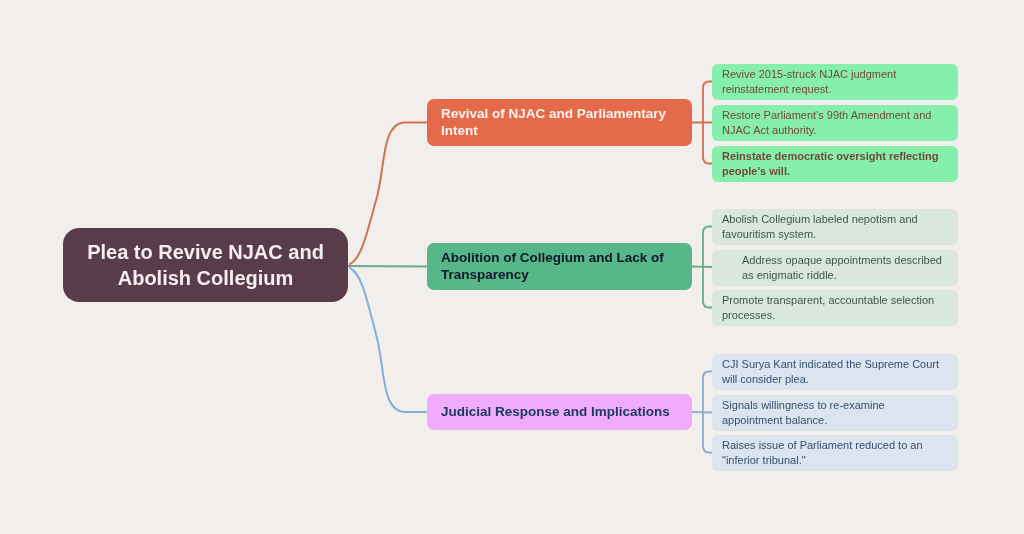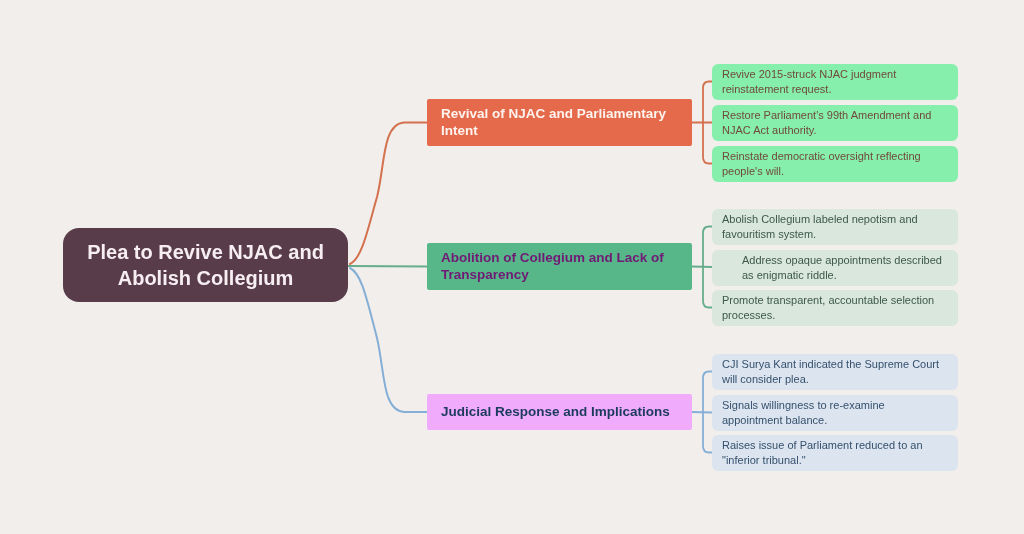--- a/index.html
+++ b/index.html
@@ -14,39 +14,39 @@
   .node{position:absolute;z-index:2;box-sizing:border-box;}
 
   .central{
     left:63px;top:228px;width:285px;height:74px;
     background:#593c4a;color:#f7eef2;border-radius:16px;
     display:flex;align-items:center;justify-content:center;text-align:center;
     font-size:20px;font-weight:bold;line-height:1.3;padding:4px 16px;
   }
 
   .branch{
-    left:427px;width:265px;border-radius:2px;
+    left:427px;width:265px;border-radius:7px;
     display:flex;align-items:center;
     font-size:13.5px;font-weight:bold;line-height:1.25;
     padding:4px 14px;
   }
   .branch.b1{top:99px;height:47px;background:#e56a4b;color:#fdf3ef;}
-  .branch.b2{top:243px;height:47px;background:#57b789;color:#701a75;}
+  .branch.b2{top:243px;height:47px;background:#57b789;color:#0f172a;}
   .branch.b3{top:394px;height:36px;background:#f0abfc;color:#1b3a5c;}
 
   .leaf{
     left:712px;width:246px;min-height:36px;border-radius:6px;
     display:flex;align-items:center;
     font-size:11px;line-height:1.35;padding:3px 10px;
   }
   .leaf.g1{background:#86efac;color:#70493d;}
   .leaf.g2{background:#d9e7dc;color:#3e584d;}
   .leaf.g3{background:#dce5ef;color:#35506d;}
 
-  .g1.l0{top:64px;}  .g1.l1{top:104.5px;} .g1.l2{top:145.5px;}
+  .g1.l0{top:64px;}  .g1.l1{top:104.5px;} .g1.l2{top:145.5px;font-weight:bold;}
   .g2.l0{top:209px;} .g2.l1{top:249.5px;padding-left:30px;} .g2.l2{top:290px;}
   .g3.l0{top:354px;} .g3.l1{top:394.5px;} .g3.l2{top:434.5px;}
 </style>
 </head>
 <body>
 
 <div class="canvas">
 
   <svg class="wires" viewBox="0 0 1024 534" fill="none" stroke-linecap="round">
 

